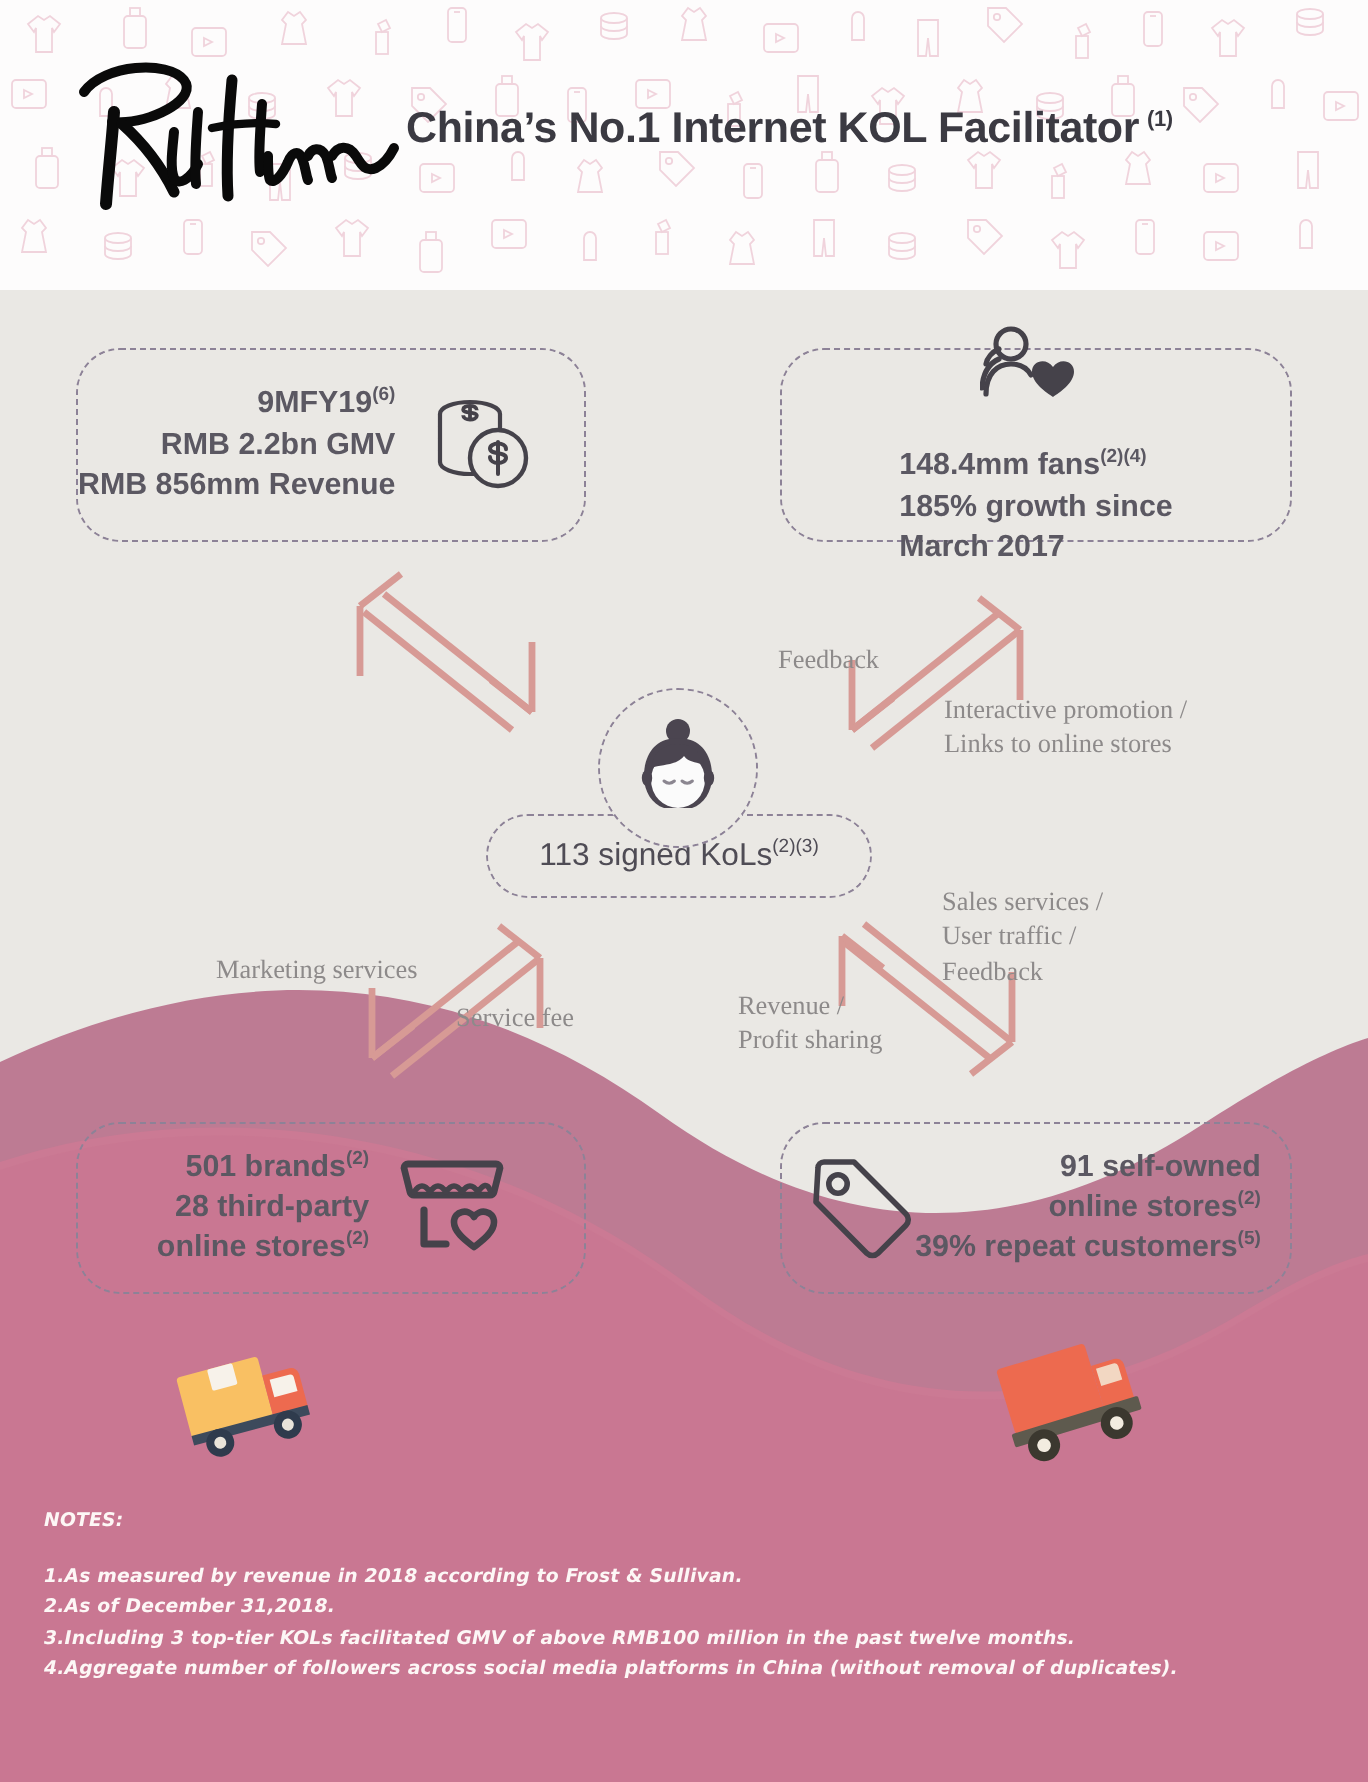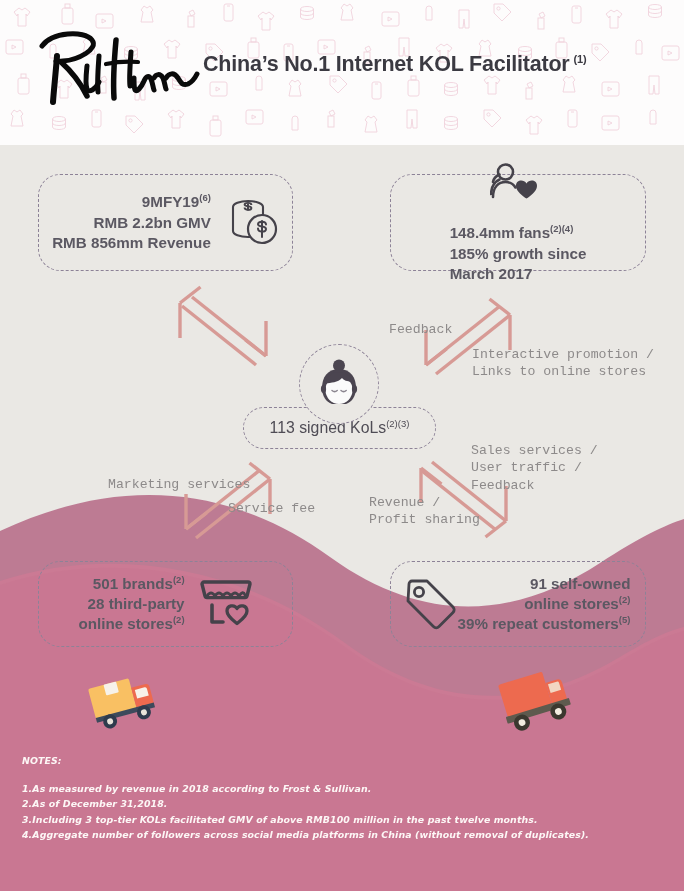--- a/index.html
+++ b/index.html
@@ -53,21 +53,21 @@
   
   .stat-box {
     position: absolute;
     border: 1.4px dashed #8d8297;
     border-radius: 22px;
     display: flex;
     align-items: center;
     background: transparent;
   }
   .box-tl { left: 38px;  top: 29px;  width: 255px; height: 97px;
-            justify-content: center; gap: 16px; }
+            gap: 16px; }
   .box-tr { left: 390px; top: 29px;  width: 256px; height: 97px;
             justify-content: center; gap: 16px; flex-direction: column; }
   .box-bl { left: 38px;  top: 416px; width: 255px; height: 86px;
             justify-content: center; gap: 14px; }
   .box-br { left: 390px; top: 416px; width: 256px; height: 86px;
             justify-content: center; }
 
   .stat-text {
     font-size: 15.2px;
     font-weight: bold;
@@ -114,21 +114,21 @@
   
   .arrows {
     position: absolute; left: 0; top: 0;
     width: 684px; height: 746px;
     z-index: 1; pointer-events: none;
   }
 
   
   .flow-label {
     position: absolute;
-    font-family: Liberation Mono, monospace;
+    font-family: Liberation Serif, serif;
     font-size: 13.2px;
     color: #8d8a8a;
     line-height: 1.32;
     z-index: 2;
   }
   .lbl-feedback      { left: 389px; top: 176px; }
   .lbl-interactive   { left: 472px; top: 201px; }
   .lbl-marketing     { left: 108px; top: 331px; }
   .lbl-servicefee    { left: 228px; top: 355px; }
   .lbl-revenue       { left: 369px; top: 349px; }

